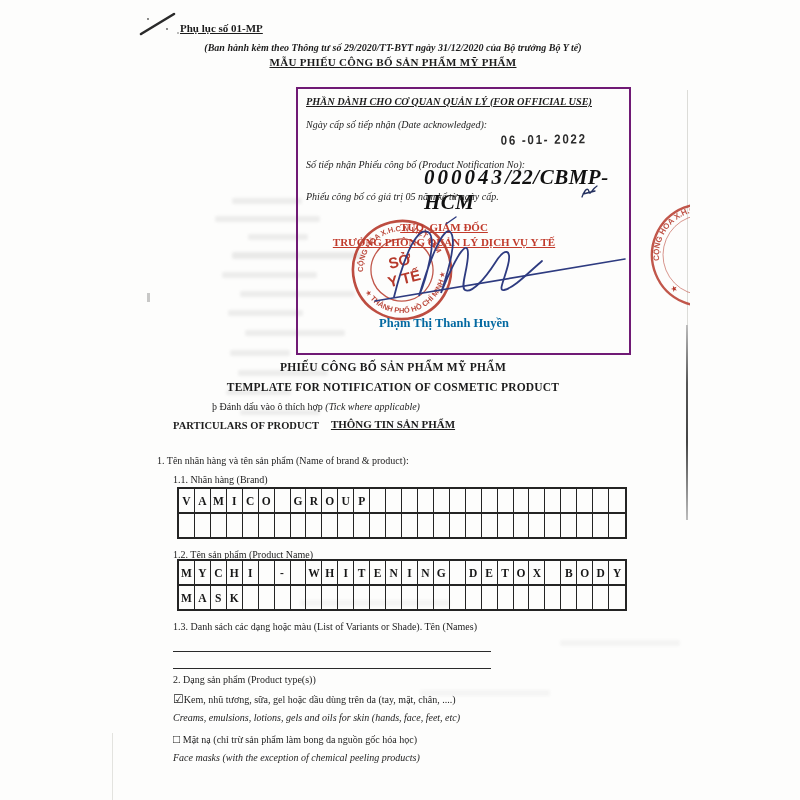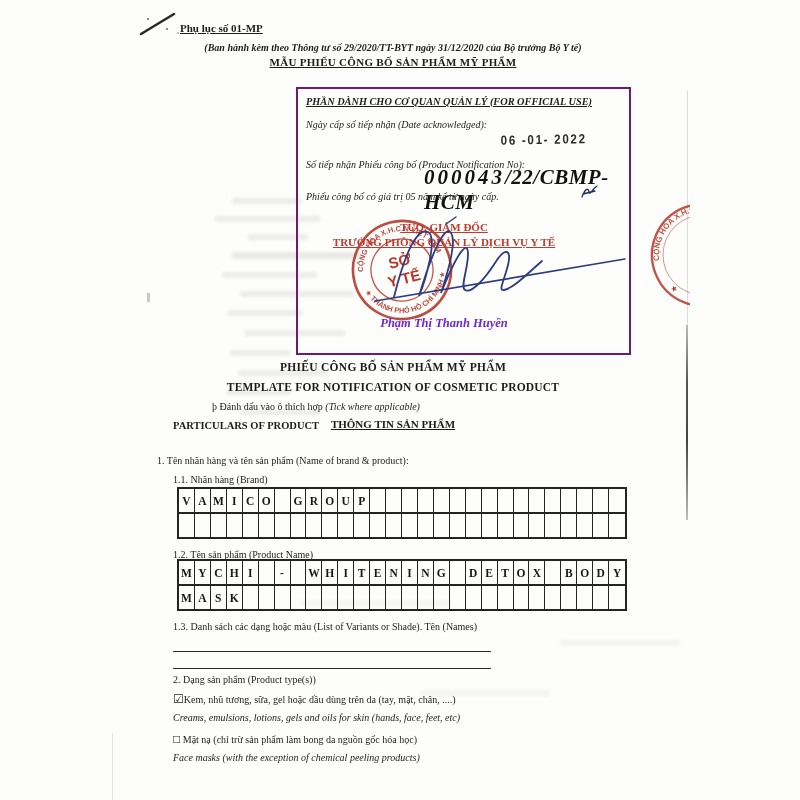--- a/index.html
+++ b/index.html
@@ -9,21 +9,21 @@
   .b{font-weight:bold;}
   .it{font-style:italic;}
   .c{text-align:center;}
   .t10{font-size:10px;}
   .t105{font-size:10.5px;}
   .t11{font-size:11px;text-decoration:underline;}
   .t115{font-size:11.5px;}
   .boxlabel{font-size:10px;font-style:italic;color:#222;}
   .official-box{position:absolute;left:296px;top:87px;width:331px;height:264px;border:2px solid #701a75;background:transparent;}
   .red{color:#c13a2b;}
-  .maroon{color:#6d28d9;font-style:italic;}
+  .maroon{color:#0369a1;}
   .stampnum{font-family:"Liberation Serif",serif;font-weight:bold;color:#111;}
   .datestamp{font-family:"Liberation Sans",sans-serif;font-weight:bold;color:#2b2b2b;
              letter-spacing:2px;transform:scaleX(.88) rotate(-1deg);transform-origin:left center;}
   .letter-grid{position:absolute;border:2px solid #242424;background:rgba(255,255,255,0);width:446px;}
   .grid-row{display:grid;grid-template-columns:repeat(28,1fr);height:23px;}
   .grid-row + .grid-row{border-top:2px solid #242424;}
   .grid-cell{border-right:1.6px solid #242424;display:flex;align-items:center;justify-content:center;
              font-weight:bold;font-size:11.5px;color:#171717;overflow:hidden;}
   .grid-cell:last-child{border-right:none;}
   .rule{position:absolute;border-top:1.8px solid #2a2a2a;}

